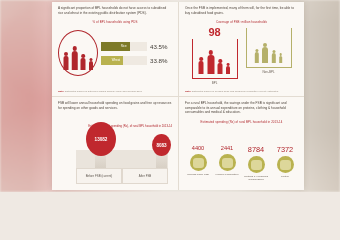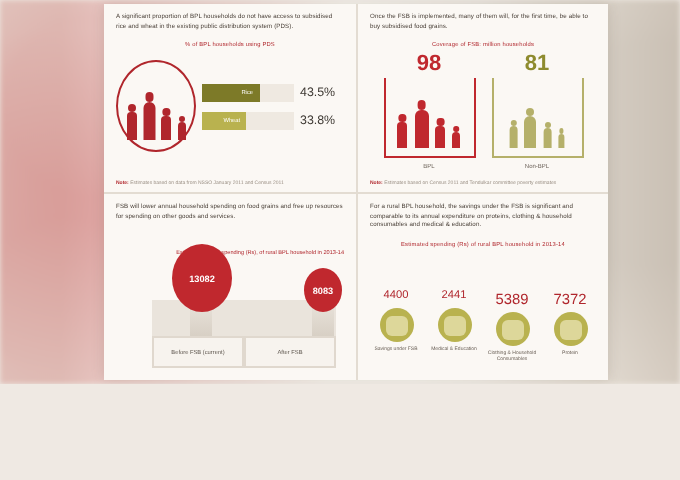--- a/index.html
+++ b/index.html
@@ -189,21 +189,20 @@
           </span>
           <span class="fig" style="width:6px;height:11px">
             <i class="hd" style="width:2.8px;height:2.8px;background:#c0282e"></i>
             <i class="bd" style="top:2.8px;width:4px;height:8px;background:#c0282e;border-radius:2px 2px 0 0"></i>
           </span>
         </div>
         <div class="bxlabel">BPL</div>
       </div>
 
       <div class="bx bx-olive">
-        <div class="bxnum">81</div>
         <div class="bxbody">
           <span class="fig" style="width:6px;height:14px">
             <i class="hd" style="width:3.2px;height:3.2px;background:#b5b06a"></i>
             <i class="bd" style="top:3.2px;width:4.4px;height:11px;background:#b5b06a;border-radius:2px 2px 0 0"></i>
           </span>
           <span class="fig" style="width:8px;height:20px">
             <i class="hd" style="width:4px;height:4px;background:#b5b06a"></i>
             <i class="bd" style="top:4px;width:6px;height:16px;background:#b5b06a;border-radius:3px 3px 0 0"></i>
           </span>
           <span class="fig" style="width:6px;height:13px">
@@ -263,21 +262,21 @@
         <div class="icnum">4400</div>
         <div class="disc"></div>
         <div class="iclabel">Savings under FSB</div>
       </div>
       <div class="ic small">
         <div class="icnum">2441</div>
         <div class="disc"></div>
         <div class="iclabel">Medical &amp; Education</div>
       </div>
       <div class="ic">
-        <div class="icnum">5389</div>
+        <div class="icnum">8784</div>
         <div class="disc"></div>
         <div class="iclabel">Clothing &amp; Household Consumables</div>
       </div>
       <div class="ic">
         <div class="icnum">7372</div>
         <div class="disc"></div>
         <div class="iclabel">Protein</div>
       </div>
     </div>
   </div>

